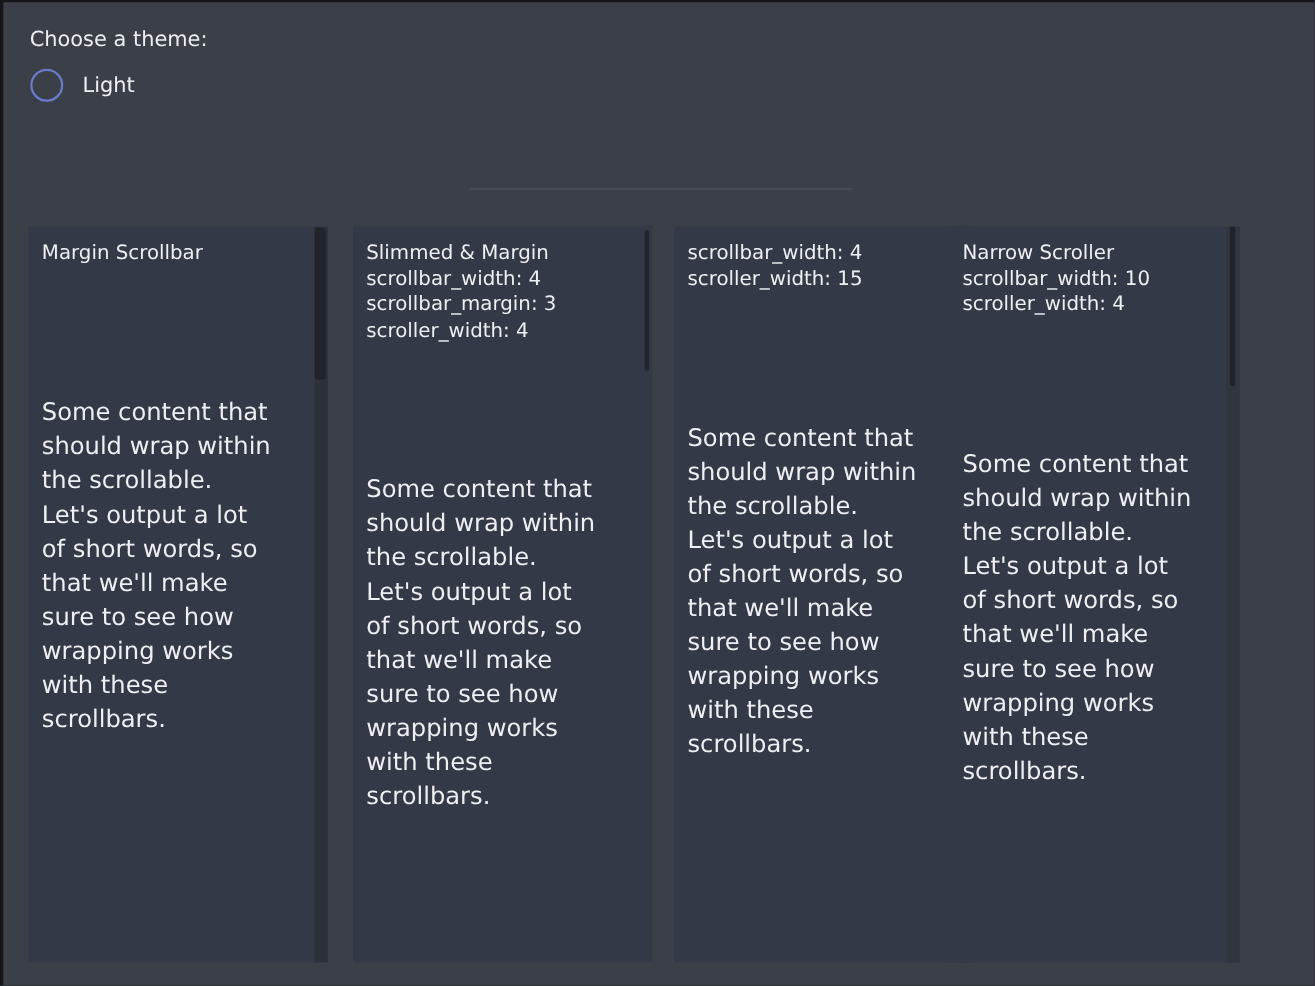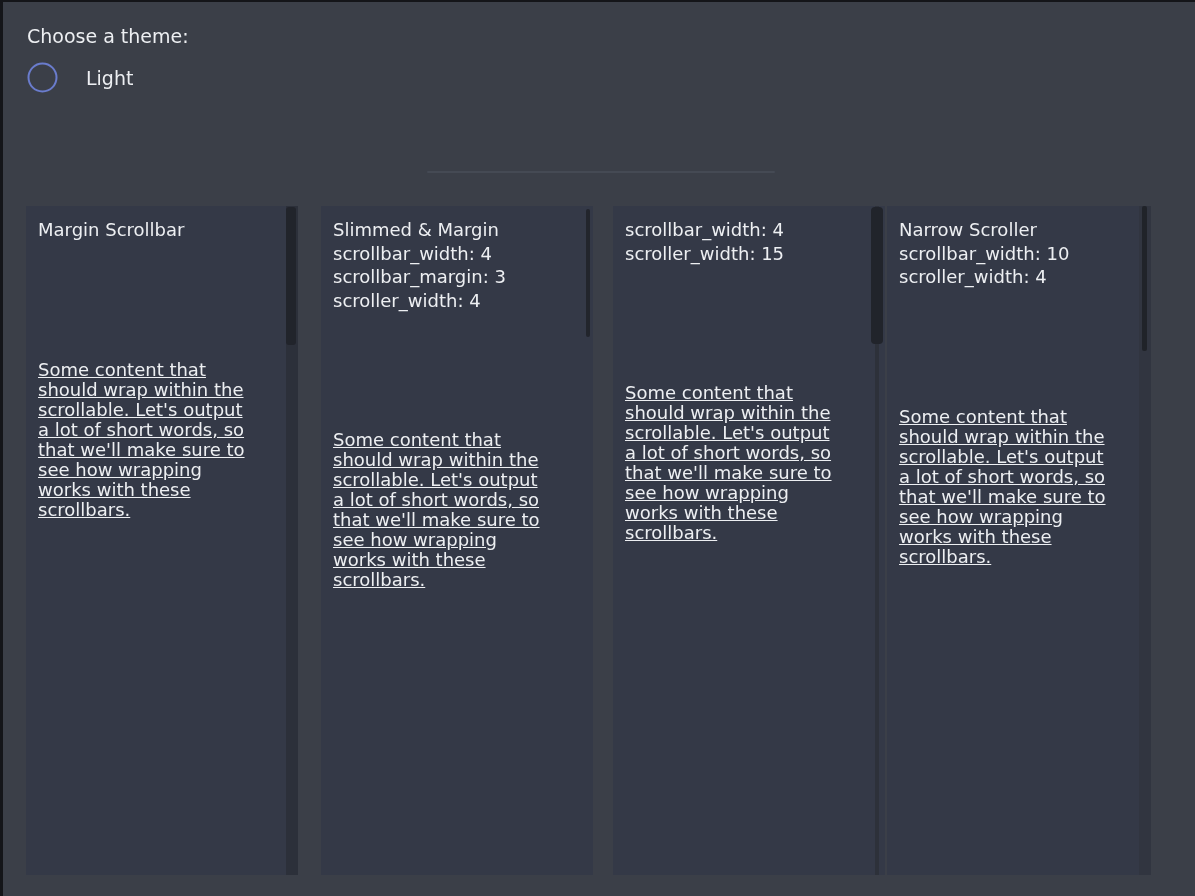--- a/index.html
+++ b/index.html
@@ -38,21 +38,21 @@
     height: 31px;
     margin-bottom: 13px;
     cursor: pointer;
   }
   .radio-row .radio {
     width: 31px;
     height: 31px;
     display: inline-block;
   }
   .radio-row .radio-label {
-    margin-left: 28px;
+    margin-left: 17px;
     font-size: 19px;
   }
 
   
   .divider {
     position: absolute;
     left: 424px;
     top: 169px;
     width: 348px;
     height: 2px;
@@ -64,40 +64,39 @@
   .panel {
     position: absolute;
     top: 204px;
     height: 669px;
     background: #343947;
     overflow: hidden;
   }
   .panel-1 { left: 23px;  width: 272px; }
   .panel-2 { left: 318px; width: 272px; }
   .panel-3 { left: 610px; width: 272px; }
-  .panel-4 { left: 884px; width: 264px; }
+  .panel-4 { left: 860px; width: 264px; }
 
   .panel-body {
     position: absolute;
     left: 12px;
     top: 12px;
     right: 18px;
     bottom: 8px;
   }
   .panel-header { margin-bottom: 118px; }
   .hline {
     font-size: 18px;
     line-height: 23.5px;
     white-space: nowrap;
   }
   .panel-content {
-    font-size: 18px;
-    line-height: 20px;
+    font-size: 22px;
+    line-height: 31px;
     width: 212px;
-    text-decoration: underline;
   }
 
   
   .sb-track, .sb-thumb { position: absolute; }
 
   
   .panel-1 .sb-track {
     right: 0; top: 0; bottom: 0; width: 12px;
     background: #2c303a;
   }

